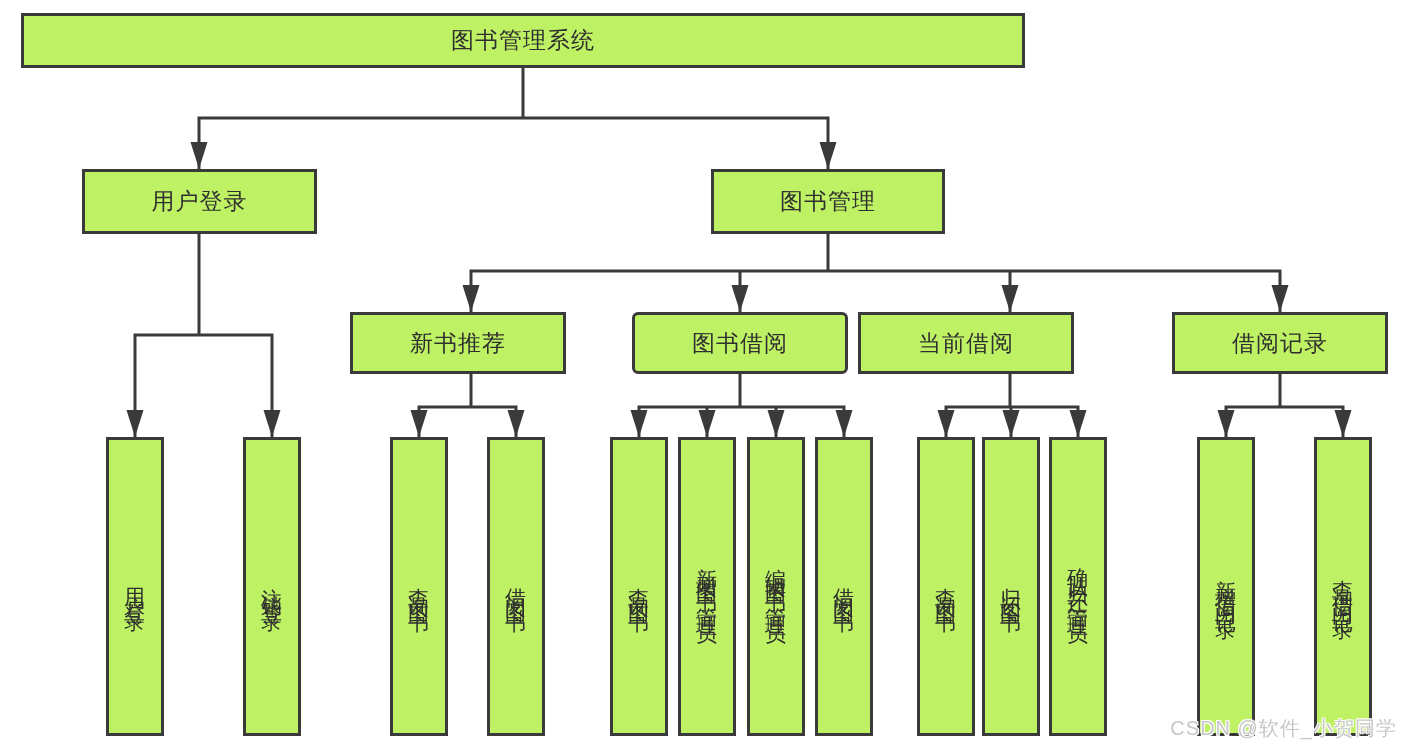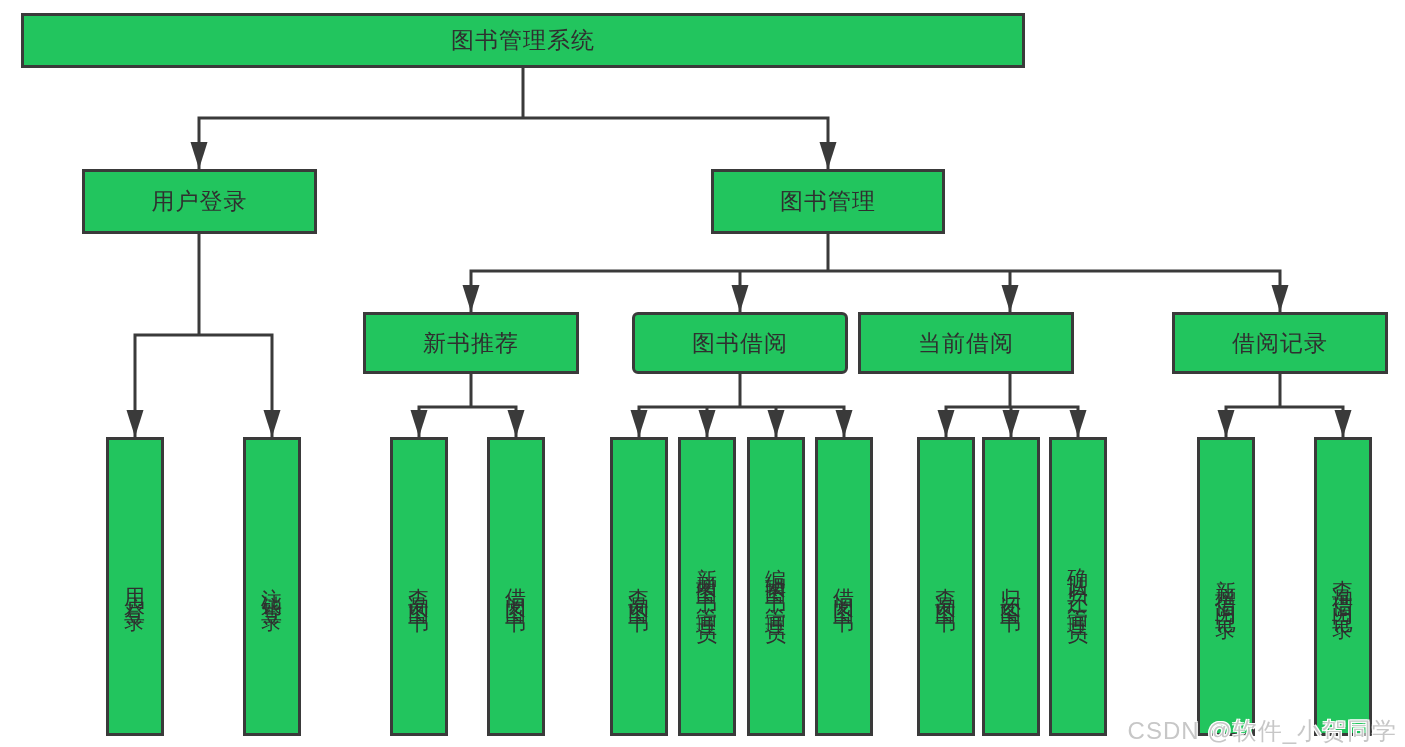--- a/index.html
+++ b/index.html
@@ -2,53 +2,53 @@
 <html><head>
 <meta charset="utf-8">
 <style>
   html,body{margin:0;padding:0;background:#ffffff;}
   body{font-family:"Liberation Sans","DejaVu Sans",sans-serif;}
   .stage{position:relative;width:1405px;height:747px;background:#ffffff;overflow:hidden;}
   .connectors{position:absolute;left:0;top:0;width:1405px;height:747px;}
   .box{
     position:absolute;
     box-sizing:border-box;
-    background:#22c55e;
+    background:#bef264;
     border:3px solid #3a3a3a;
     display:flex;
     align-items:center;
     justify-content:center;
     color:#2f2f2f;
   }
   .hlabel{font-size:23px;letter-spacing:1px;white-space:nowrap;}
   .box-root{left:21px;top:13px;width:1004px;height:55px;}
   .box-branch{top:169px;height:65px;}
   .b-user{left:82px;width:235px;}
   .b-mgmt{left:711px;width:234px;align-items:center;}
   .box-group{top:312px;height:62px;width:216px;}
-  .g0{left:363px;} .g1{left:632px;border-radius:6px;} .g2{left:858px;} .g3{left:1172px;}
+  .g0{left:350px;} .g1{left:632px;border-radius:6px;} .g2{left:858px;} .g3{left:1172px;}
   .box-leaf{top:437px;height:299px;width:58px;}
   .leaf-text{
     writing-mode:vertical-rl;
     text-orientation:mixed;
     font-size:21px;
     letter-spacing:8px;
     line-height:1;
     color:#2f2f2f;
   }
   .l-u0{left:106px;} .l-u1{left:243px;}
   .l-g0a{left:390px;} .l-g0b{left:487px;}
   .l-g1a{left:610px;} .l-g1b{left:678px;} .l-g1c{left:747px;} .l-g1d{left:815px;}
   .l-g2a{left:917px;} .l-g2b{left:982px;} .l-g2c{left:1049px;}
   .l-g3a{left:1197px;} .l-g3b{left:1314px;}
   .watermark{
     position:absolute;
     right:8px;
     top:715px;
-    font-size:24px;
+    font-size:20px;
     color:#c7c7c7;
     letter-spacing:1px;
     white-space:nowrap;
     text-shadow:1px 1px 0 #ffffff,-1px -1px 0 #ffffff,1px -1px 0 #ffffff,-1px 1px 0 #ffffff;
     z-index:5;
   }
 </style>
 </head>
 <body>
 

